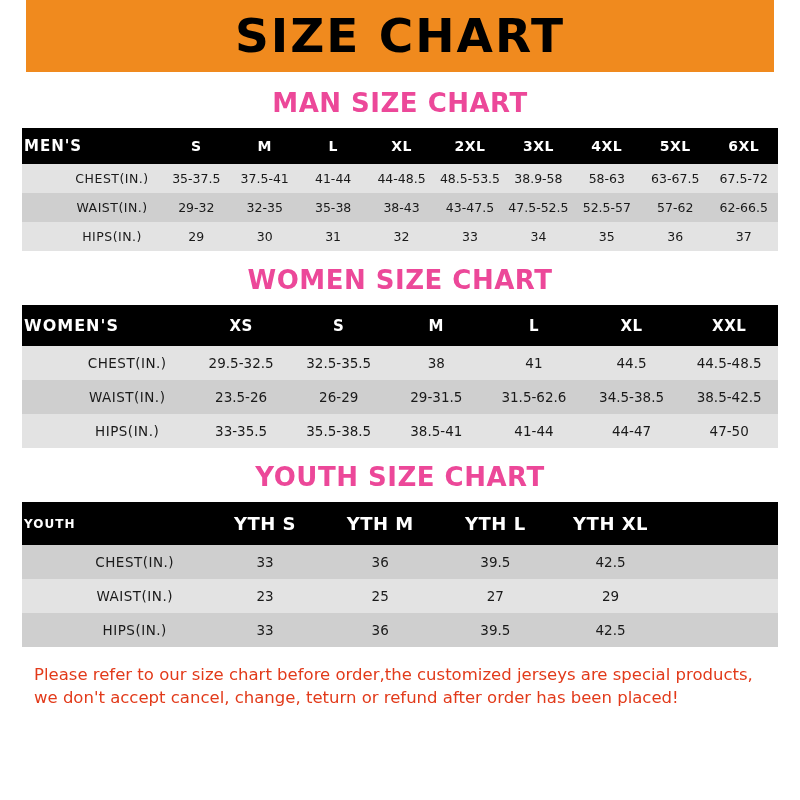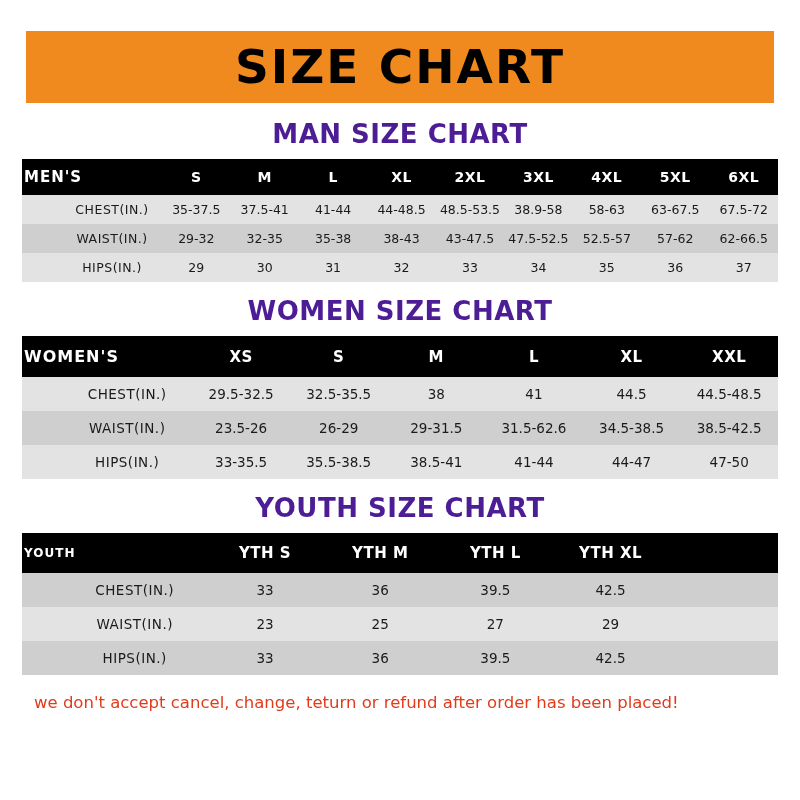--- a/index.html
+++ b/index.html
@@ -21,21 +21,20 @@
     box-sizing: border-box;
   }
   
   .banner {
     position: relative;
     height: 72px;
     background: #0369a1;
     display: flex;
     align-items: flex-end;
     justify-content: center;
-    margin-top: 31px;
   }
   .banner-inner {
     background: #f08a1e;
     width: 100%;
     text-align: center;
   }
   .banner-title {
     font-family: "DejaVu Sans", sans-serif;
     font-weight: bold;
     font-size: 47px;
@@ -57,21 +56,21 @@
   .content {
     padding: 0 22px;
     box-sizing: border-box;
   }
 
   .section-title {
     text-align: center;
     font-family: "DejaVu Sans", sans-serif;
     font-weight: bold;
     font-size: 26px;
-    color: #4c1d95;
+    color: #ec4899;
     margin: 14px 0 10px 0;
     letter-spacing: 0.5px;
   }
   .section-title.first { margin-top: 16px; }
 
   table.size-table {
     width: 100%;
     border-collapse: collapse;
     table-layout: fixed;
     font-size: 12.5px;
@@ -106,21 +105,21 @@
   }
   table.size-table tbody tr.band-a td { background: #e3e3e3; }
   table.size-table tbody tr.band-b td { background: #cfcfcf; }
 
   
   table.women thead th { font-size: 15px; padding: 11px 2px; }
   table.women thead th.rowhead { font-size: 16px; }
   table.women tbody td { font-size: 13.5px; padding: 9px 2px; }
   table.women tbody td.rowhead { font-size: 13.5px; }
 
-  table.youth thead th { font-size: 15px; padding: 11px 2px; }
+  table.youth thead th { font-size: 18px; padding: 11px 2px; }
   table.youth thead th.rowhead { font-size: 12px; }
   table.youth tbody td { font-size: 13.5px; padding: 9px 2px; }
   table.youth tbody td.rowhead { font-size: 13.5px; }
 
   .notice {
     margin: 16px 12px 0 12px;
     color: #e23a1a;
     font-size: 16.5px;
     line-height: 1.42;
     font-family: "DejaVu Sans", sans-serif;
@@ -277,17 +276,18 @@
           <td>33</td>
           <td>36</td>
           <td>39.5</td>
           <td>42.5</td>
           <td></td>
         </tr>
       </tbody>
     </table>
 
     <div class="notice">
+      <p>Please refer to our size chart before order,the customized jerseys are special products,</p>
       <p>we don't accept cancel, change, teturn or refund after order has been placed!</p>
     </div>
 
   </div>
 </div>
 
 </body></html>

